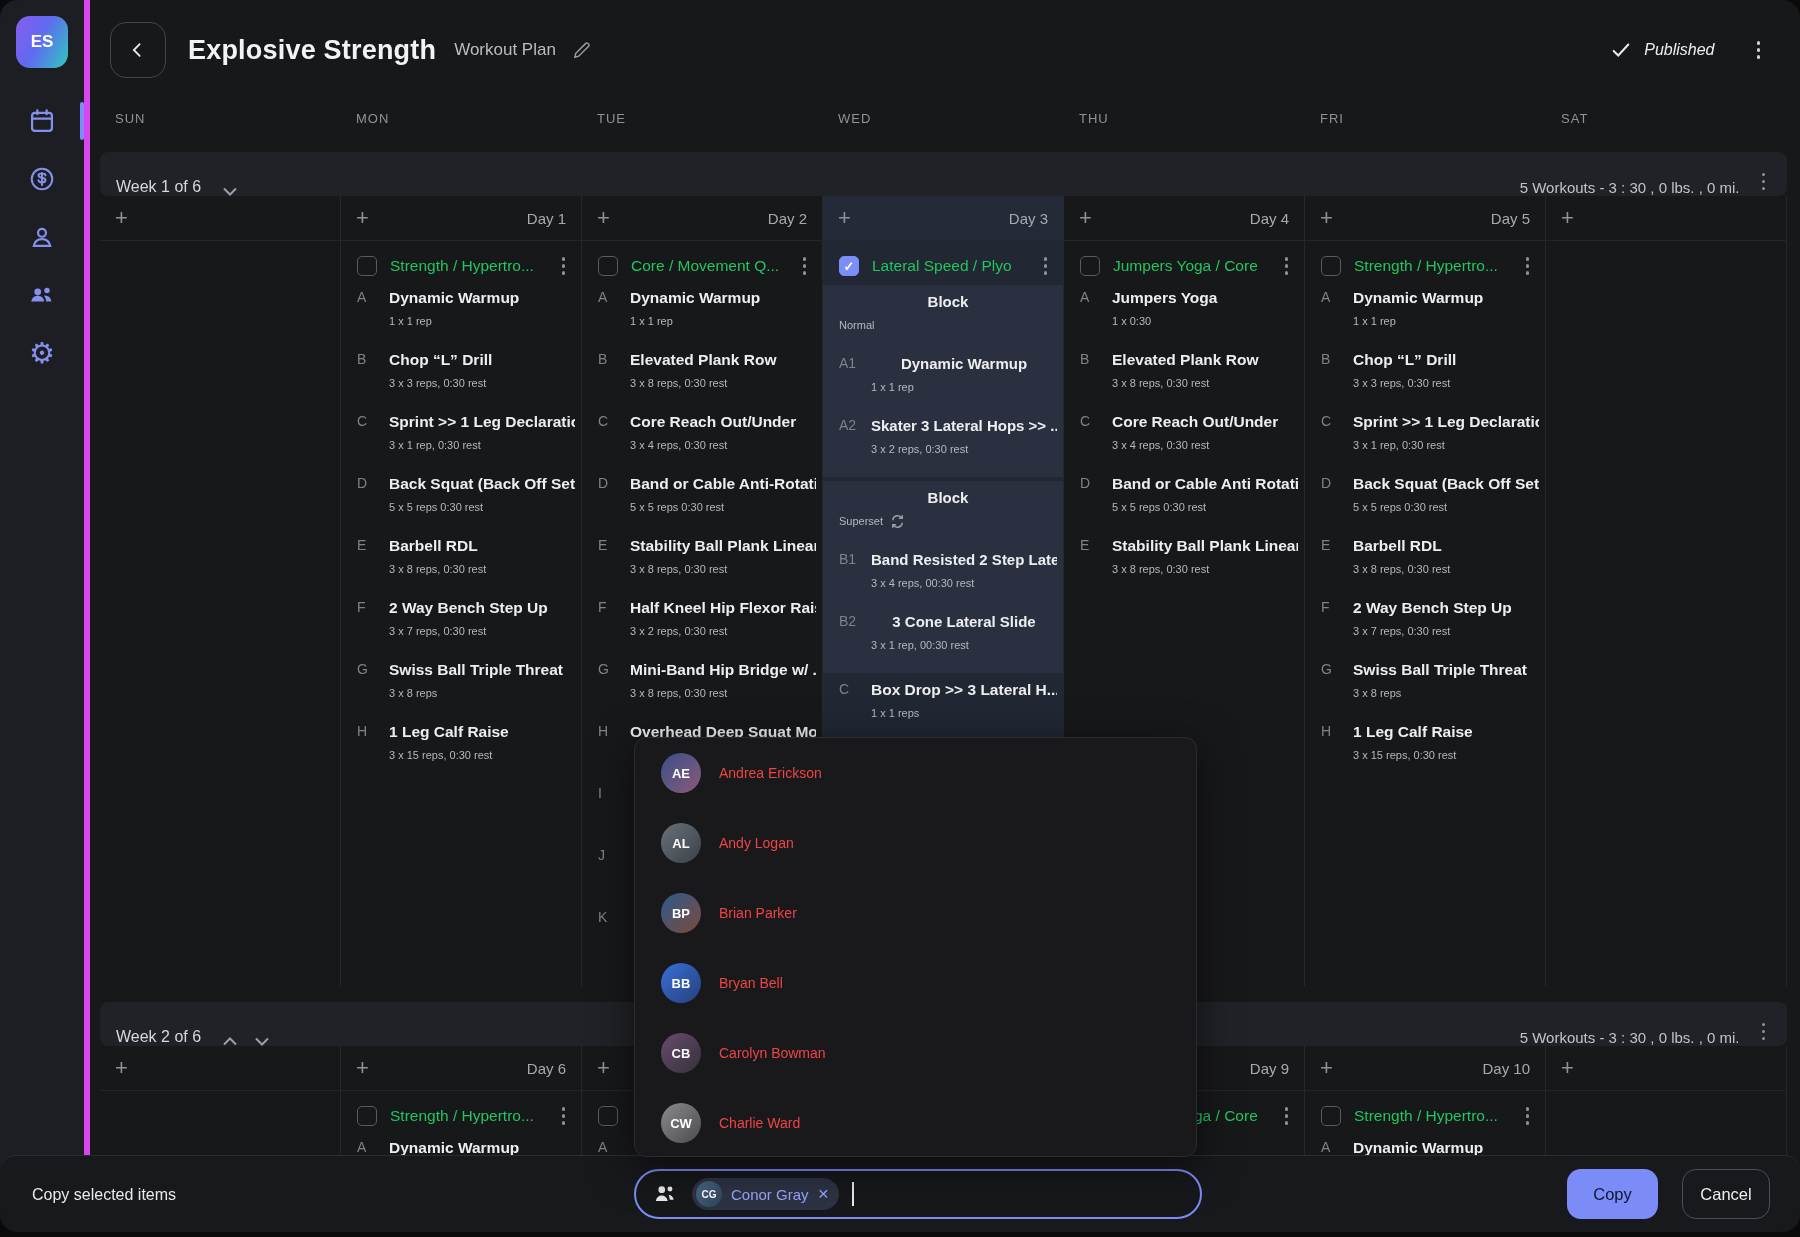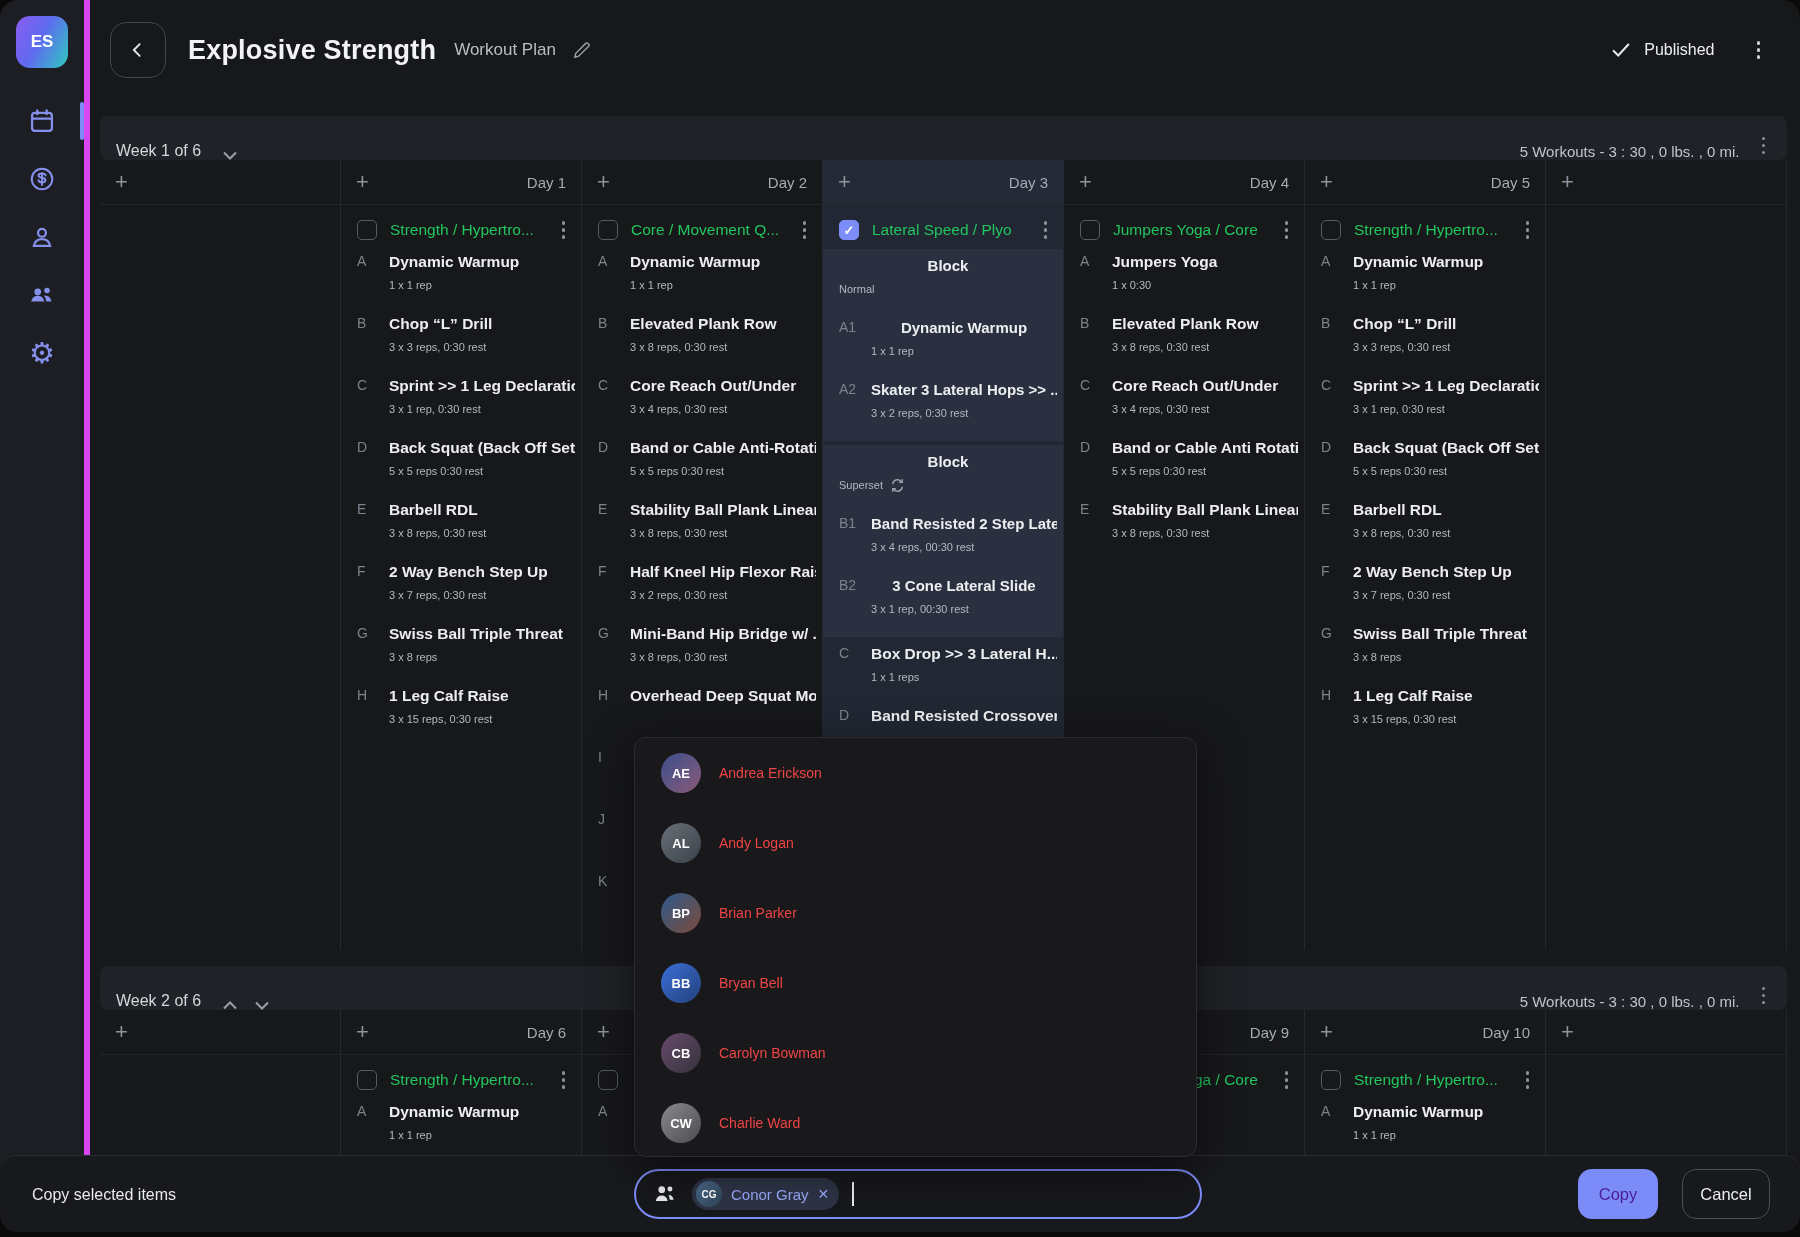--- a/index.html
+++ b/index.html
@@ -13,21 +13,21 @@
   .nav-item{position:relative;width:84px;height:44px;margin-bottom:14px;display:flex;align-items:center;justify-content:center;}
   .nav-item svg,.nav-item .gg{opacity:.95;}
   .active-bar{position:absolute;right:0;top:3px;width:4px;height:38px;border-radius:3px;background:#7d8df8;}
   .gg{font-size:29px;color:#8b97f7;line-height:1;}
   
   .hdr{position:absolute;left:84px;top:0;right:0;height:100px;display:flex;align-items:center;padding-left:26px;z-index:5;}
   .back{width:54px;height:54px;border-radius:16px;border:1px solid #41454c;background:transparent;display:flex;align-items:center;justify-content:center;cursor:pointer;}
   .h-title{margin-left:22px;font-size:27px;font-weight:700;color:#f2f3f5;letter-spacing:.2px;}
   .h-sub{margin-left:18px;font-size:17px;color:#b9bdc4;}
   .h-edit{margin-left:16px;display:flex;}
-  .h-right{margin-left:auto;display:flex;align-items:center;padding-right:34px;}
+  .h-right{margin-left:auto;display:flex;align-items:center;padding-right:34px;font-style:italic;}
   .pub{margin-left:12px;font-size:16px;color:#eceef0;}
   .kb{display:flex;flex-direction:column;gap:3.5px;padding:6px;cursor:pointer;}
   .kb i{width:3.5px;height:3.5px;border-radius:50%;background:#cfd3d9;display:block;}
   .kb.dim i{background:#8d929b;}
   .h-kebab{margin-left:36px;}
   
   .grid{position:absolute;left:84px;top:100px;right:0;bottom:0;padding-left:16px;z-index:1;}
   .dow-row{display:flex;width:1687px;height:36px;}
   .dow{width:241px;display:flex;align-items:center;padding-left:15px;box-sizing:border-box;
        font-size:13px;letter-spacing:1px;color:#8d929b;}
@@ -75,21 +75,21 @@
   .f-label{position:absolute;left:32px;top:0;height:77px;display:flex;align-items:center;font-size:16px;color:#e9eaec;}
   .f-input{position:absolute;left:634px;top:13px;width:568px;height:50px;border:2px solid #7c8cf8;border-radius:25px;
            background:#17181b;box-sizing:border-box;display:flex;align-items:center;padding:0 12px 0 16px;cursor:text;}
   .chip{margin-left:14px;display:flex;align-items:center;background:#2d3345;border-radius:16px;padding:3px 10px 3px 4px;}
   .chip .av{width:26px;height:26px;font-size:10px;}
   .chip-name{margin-left:9px;font-size:15px;color:#97a7f7;}
   .chip-x{margin-left:9px;font-size:14px;color:#97a7f7;cursor:pointer;}
   .caret{width:2px;height:24px;background:#e8e9eb;margin-left:13px;}
   .btn{position:absolute;top:13px;height:50px;border-radius:14px;font-size:16.5px;display:flex;align-items:center;
        justify-content:center;cursor:pointer;box-sizing:border-box;}
-  .btn-copy{right:142px;width:80px;background:#7b8bf7;color:#4c1d95;}
+  .btn-copy{right:142px;width:91px;background:#7b8bf7;color:#0f172a;}
   .btn-cancel{right:30px;width:88px;border:1px solid #4a4e55;color:#eceef0;background:transparent;}
 </style>
 </head>
 <body>
 
 <div class="frame">
 
   <aside class="sidebar">
     <div class="logo">ES</div>
     <nav class="nav">
@@ -149,20 +149,29 @@
       <span class="kb h-kebab">
           <i></i>
           <i></i>
           <i></i>
         </span>
     </div>
   </header>
 
   <main class="grid">
 
+    <div class="dow-row">
+      <div class="dow">SUN</div>
+      <div class="dow">MON</div>
+      <div class="dow">TUE</div>
+      <div class="dow">WED</div>
+      <div class="dow">THU</div>
+      <div class="dow">FRI</div>
+      <div class="dow">SAT</div>
+    </div>
 
     <div class="band">
       <span class="band-label">Week 1 of 6</span>
       <span class="chev">
         <svg width="14" height="9" viewBox="0 0 14 9" fill="none" stroke="#9ba0a8" stroke-width="2">
             <polyline points="1,1.5 7,7.5 13,1.5"></polyline>
           </svg>
       </span>
       <span class="band-stats">5 Workouts - 3 : 30 ,  0 lbs. ,  0 mi.</span>
       <span class="kb dim">

